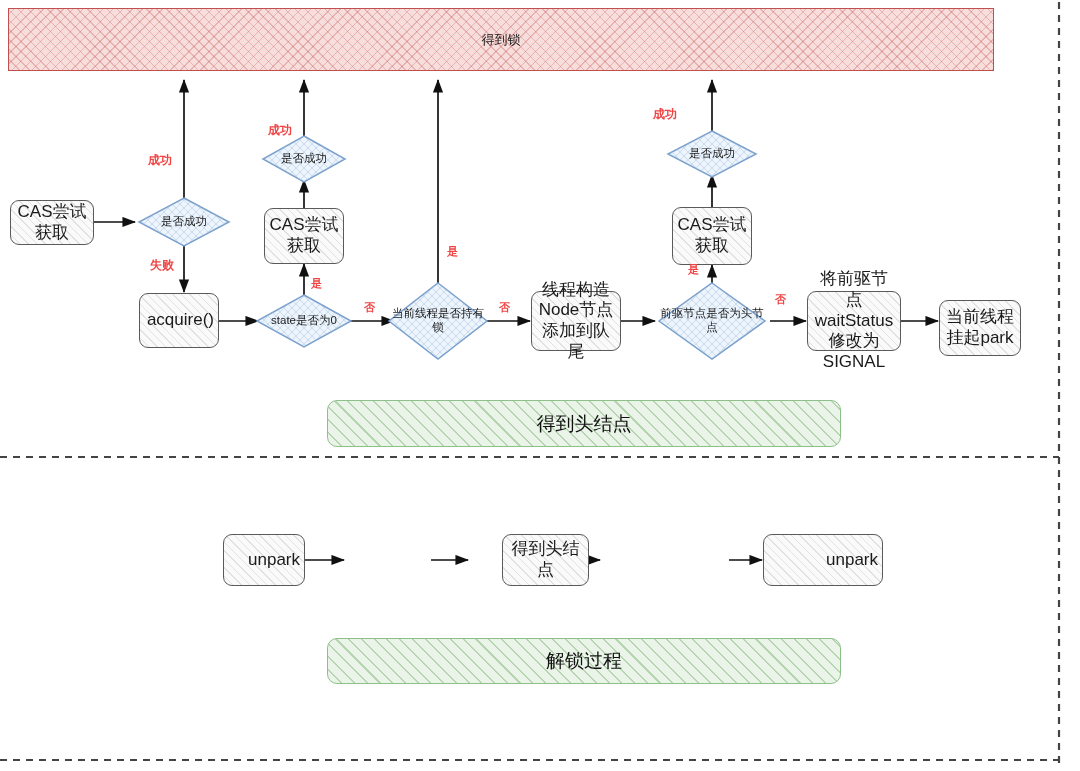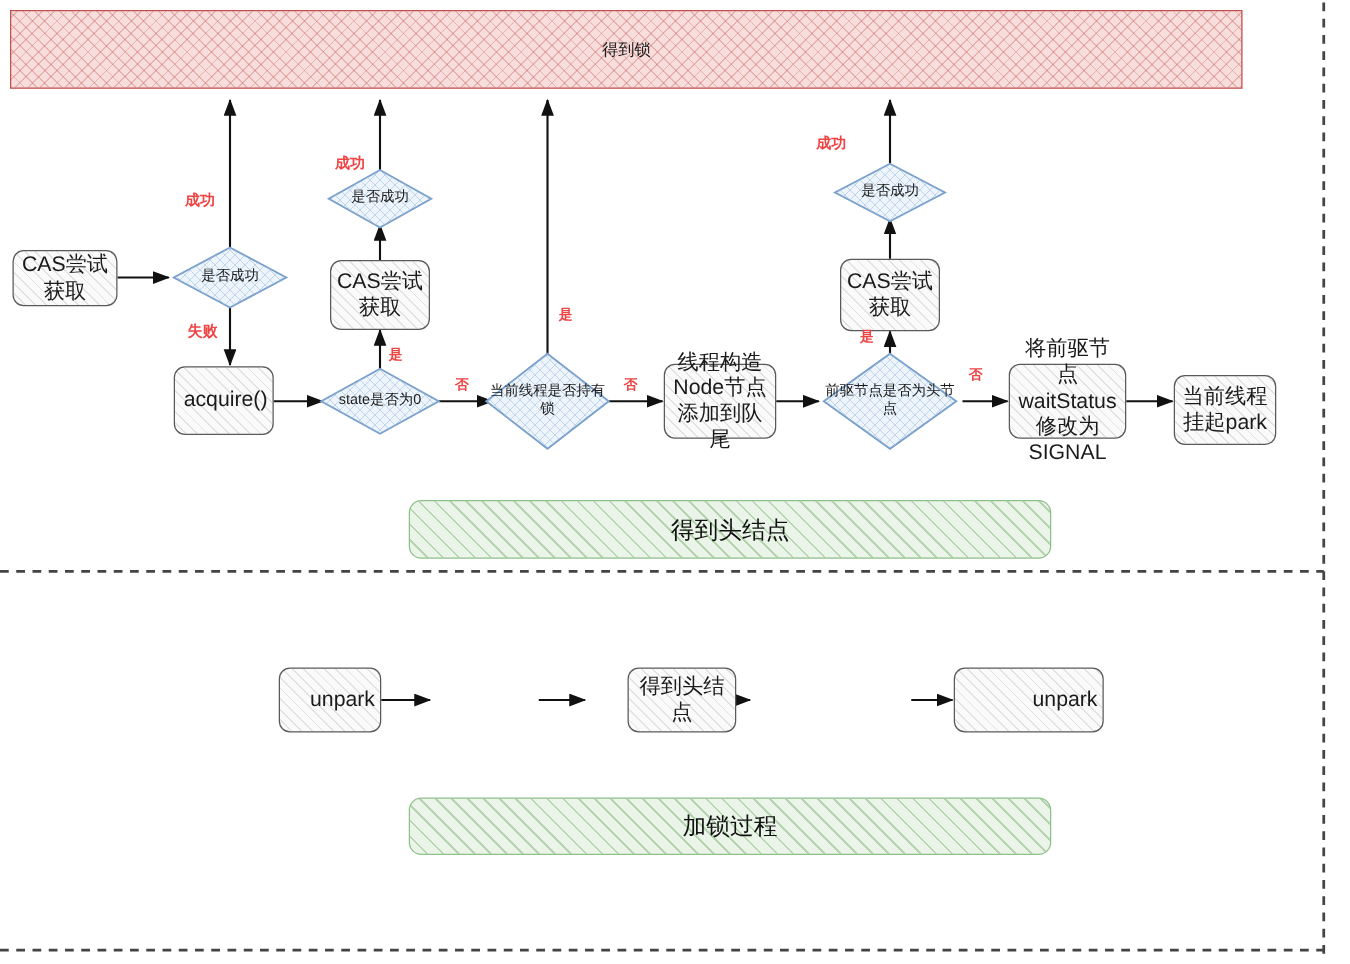--- a/index.html
+++ b/index.html
@@ -272,16 +272,16 @@
   <div class="node rect" style="left:469px; top:534px; width:87px; height:52px;margin-left:33px;">
     <span>得到头结点</span>
   </div>
 
 
   <div class="node rect" style="left:763px; top:534px; width:120px; height:52px;">
     <span>unpark</span>
   </div>
 
   <div class="banner banner-green" style="left:327px; top:638px; width:514px; height:46px;">
-    <span>加锁过程</span>
+    <span>解锁过程</span>
   </div>
 
 </div>
 
 </body></html>

